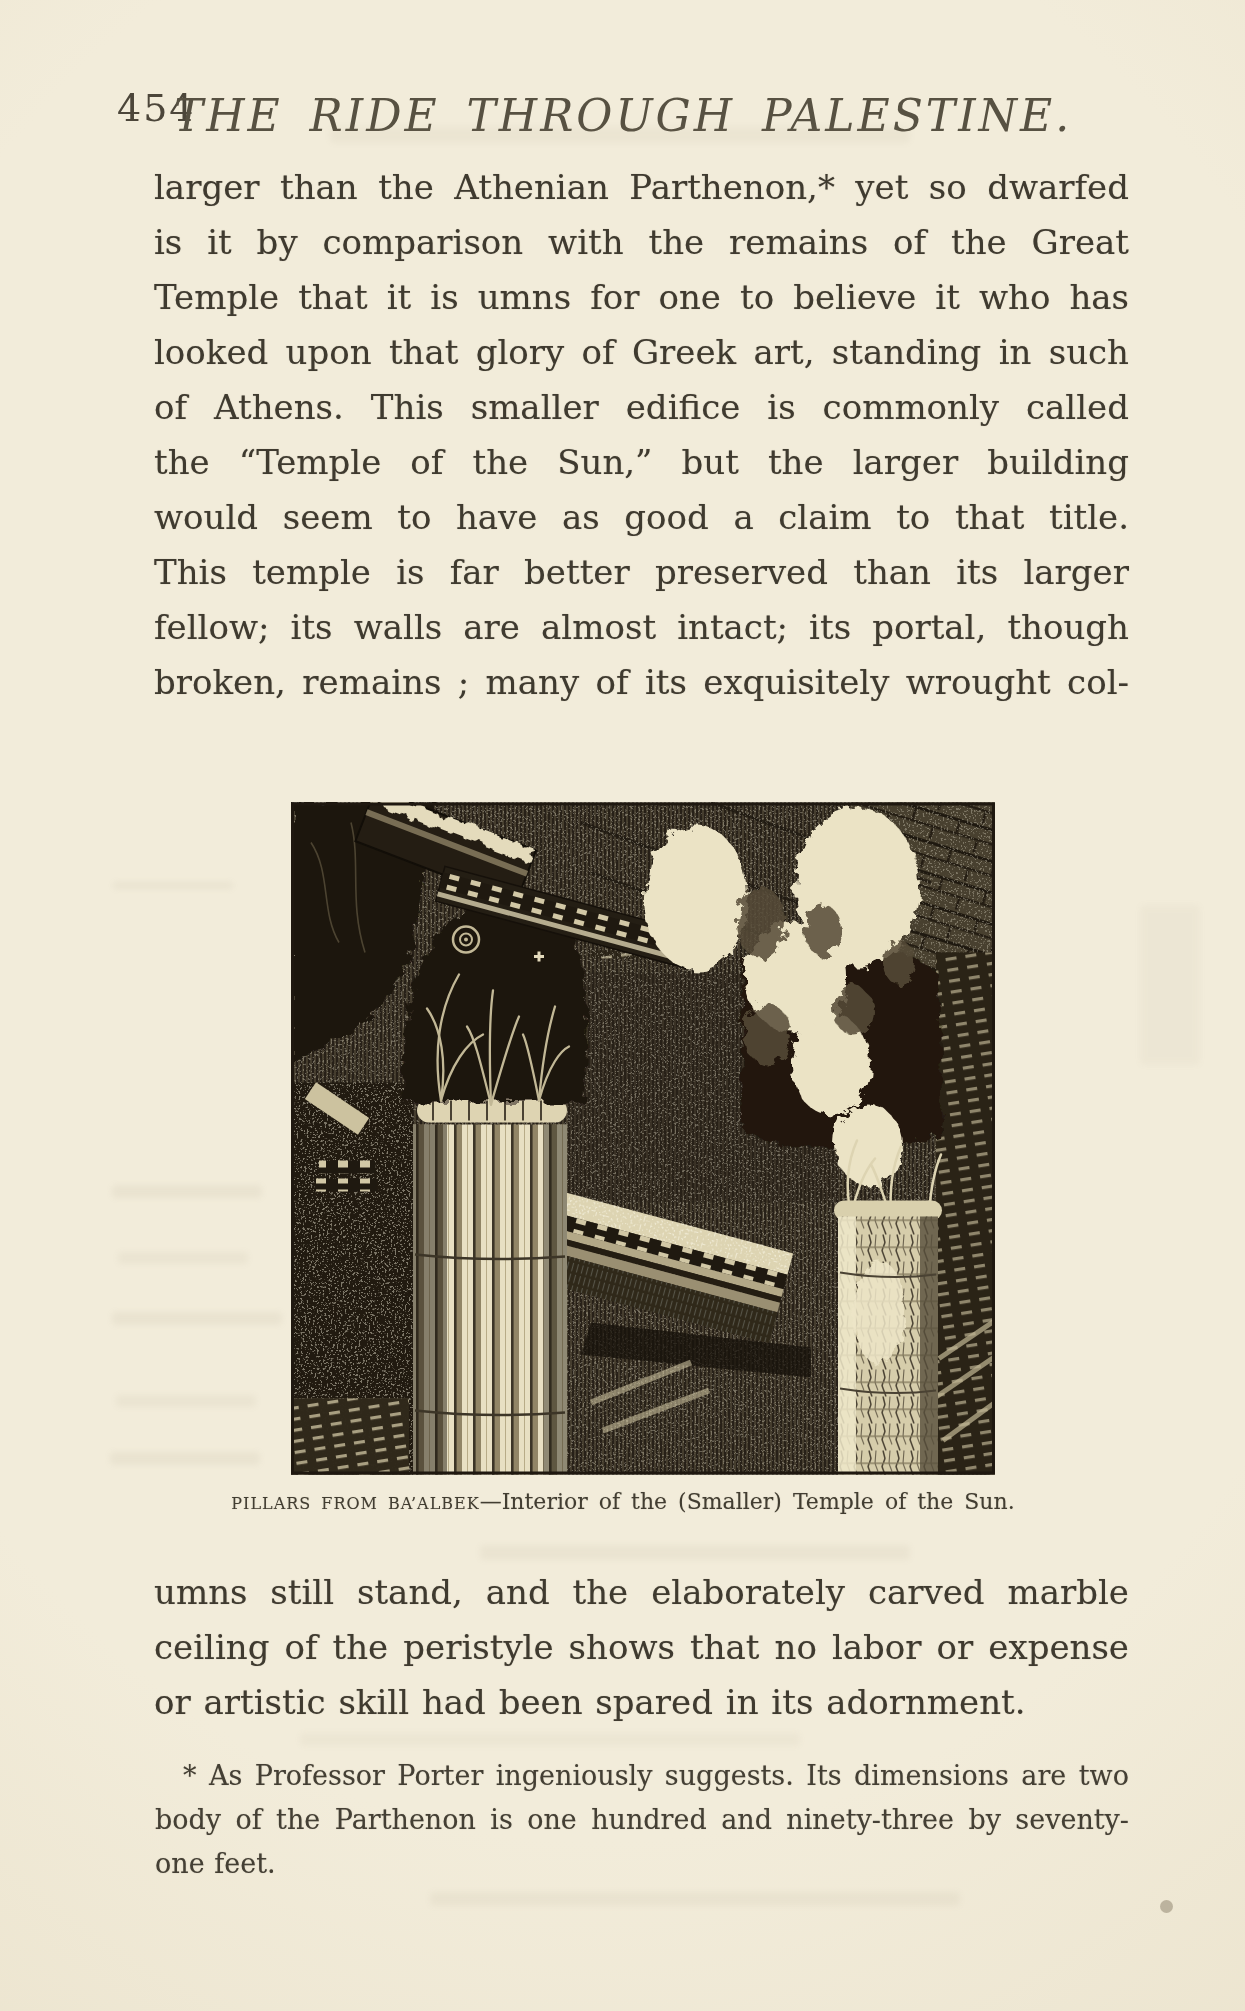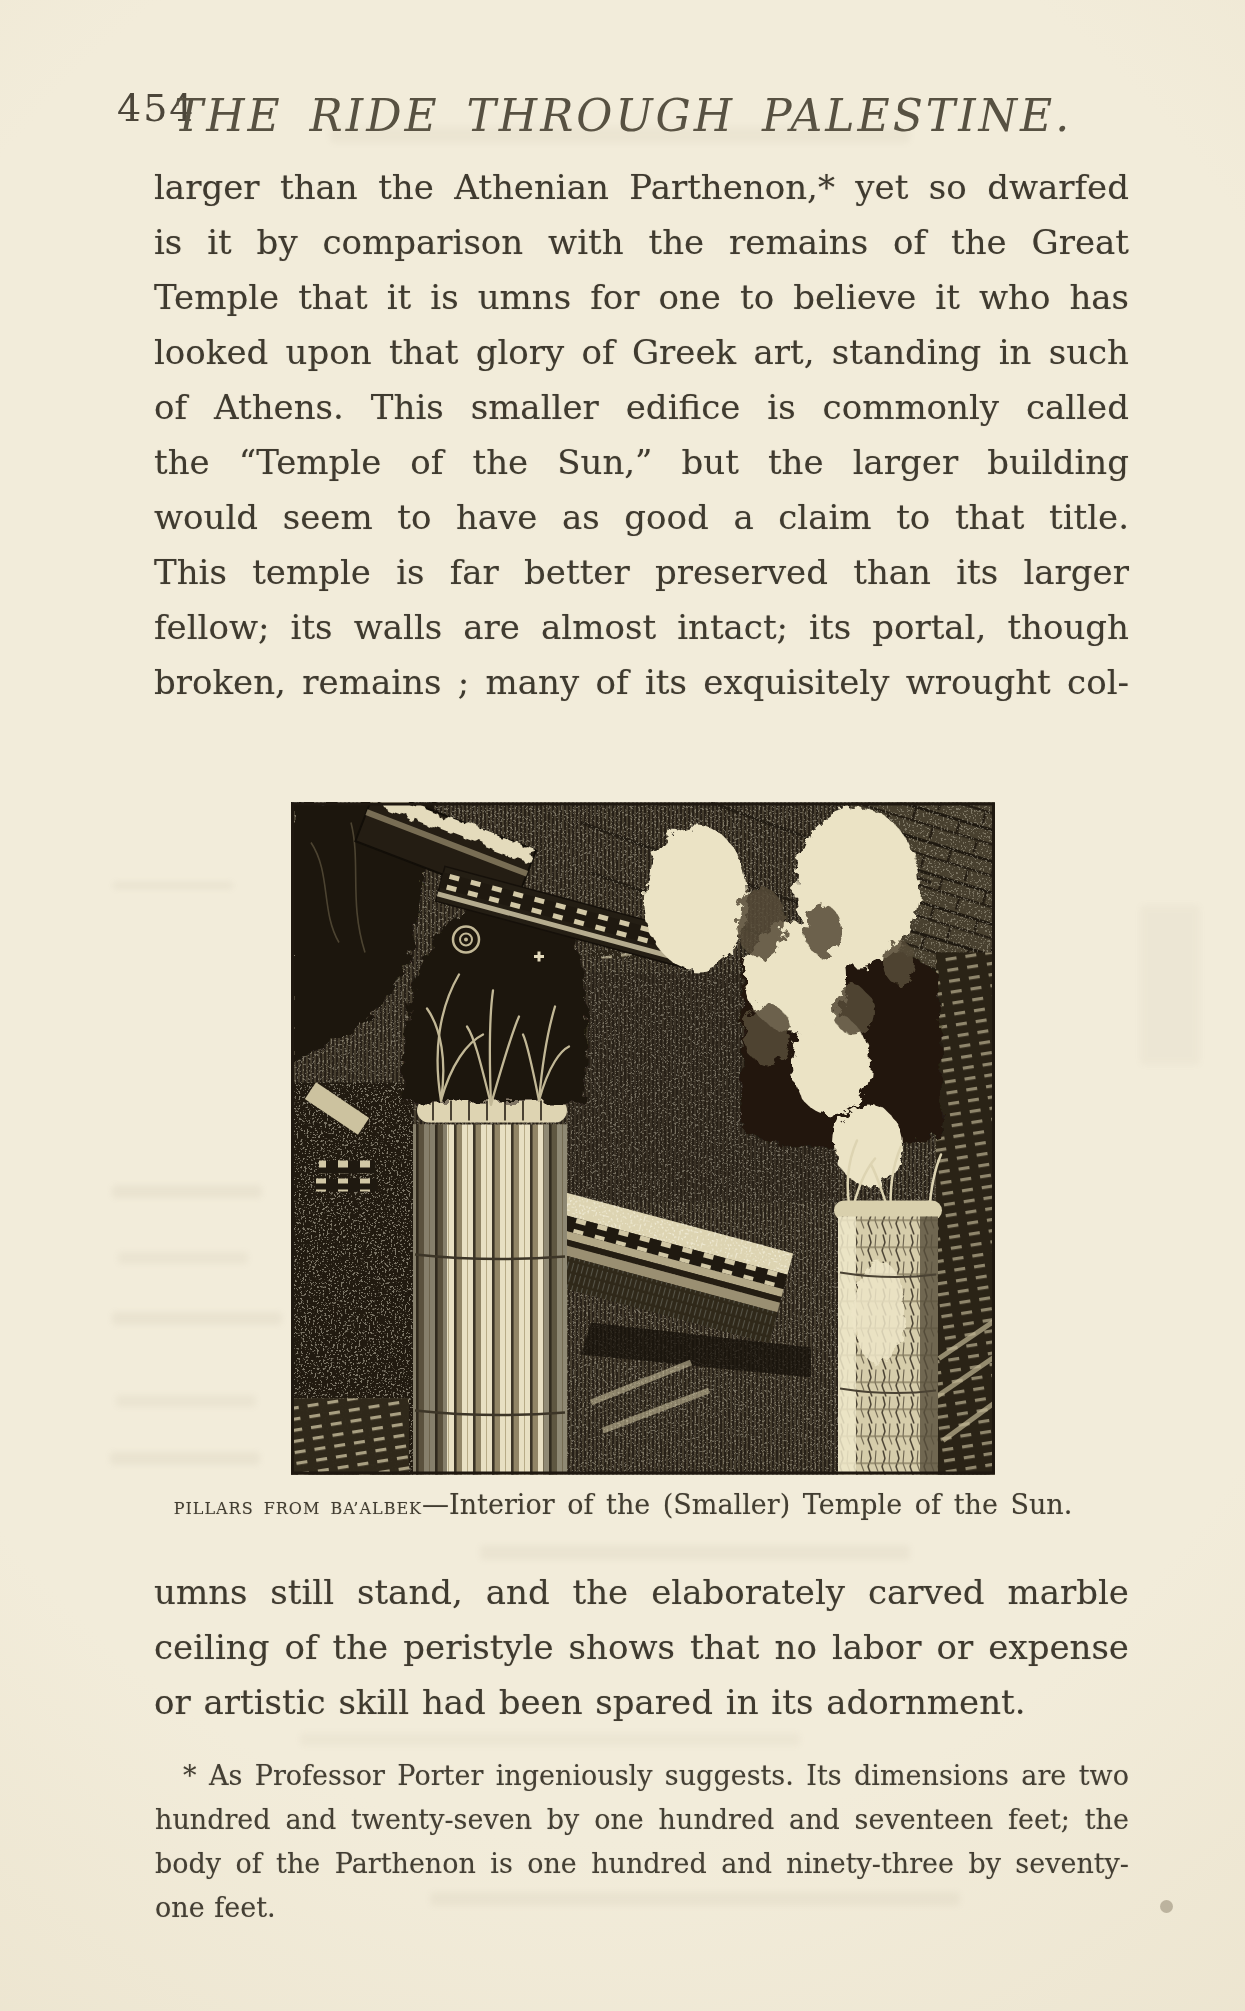--- a/index.html
+++ b/index.html
@@ -21,21 +21,21 @@
   .jl.last{text-align-last:left;}
   #para-top{top:160px;}
   #para-bottom{top:1565px;}
   
   figure{position:absolute;left:291px;top:802px;width:704px;height:673px;margin:0;}
   figure svg{display:block;}
   .caption{position:absolute;left:110px;top:1489px;width:1026px;text-align:center;
            color:#423d31;white-space:nowrap;word-spacing:4px;
            text-shadow:0 0 1px rgba(63,58,47,.3);}
   .cap-lead{font-size:16px;letter-spacing:1px;}
-  .cap-rest{font-size:27px;margin-top:28px;}
+  .cap-rest{font-size:22px;margin-top:28px;}
   
   #footnote{top:1754px;}
   .fn{height:44px;line-height:44px;font-size:27px;white-space:nowrap;
       text-align:justify;text-align-last:justify;word-spacing:1px;color:#443f34;margin-left:38px;}
   .fn.first{text-indent:28px;}
   .fn.last{text-align-last:left;}
   
   .ghost{position:absolute;background:#968b70;filter:blur(3px);border-radius:4px;
          pointer-events:none;}
   .spot{position:absolute;border-radius:50%;background:#a79d87;opacity:.7;}
@@ -249,21 +249,20 @@
   </div>
 
   <div class="textblock" id="para-bottom">
     <div class="jl">umns still stand, and the elaborately carved marble</div>
     <div class="jl">ceiling of the peristyle shows that no labor or expense</div>
     <div class="jl last">or artistic skill had been spared in its adornment.</div>
   </div>
 
   <div class="textblock" id="footnote">
     <div class="fn first">* As Professor Porter ingeniously suggests.  Its dimensions are two</div>
-    <div class="fn">hundred and twenty-seven by one hundred and seventeen feet; the</div>
     <div class="fn">body of the Parthenon is one hundred and ninety-three by seventy-</div>
     <div class="fn last">one feet.</div>
   </div>
 
   <div class="ghost" style="left:113px;top:882px;width:120px;height:7px;opacity:.09;"></div>
   <div class="ghost" style="left:112px;top:1185px;width:150px;height:13px;opacity:.09;"></div>
   <div class="ghost" style="left:118px;top:1252px;width:130px;height:12px;opacity:.08;"></div>
   <div class="ghost" style="left:112px;top:1312px;width:170px;height:13px;opacity:.09;"></div>
   <div class="ghost" style="left:116px;top:1395px;width:140px;height:12px;opacity:.08;"></div>
   <div class="ghost" style="left:110px;top:1452px;width:150px;height:13px;opacity:.09;"></div>

